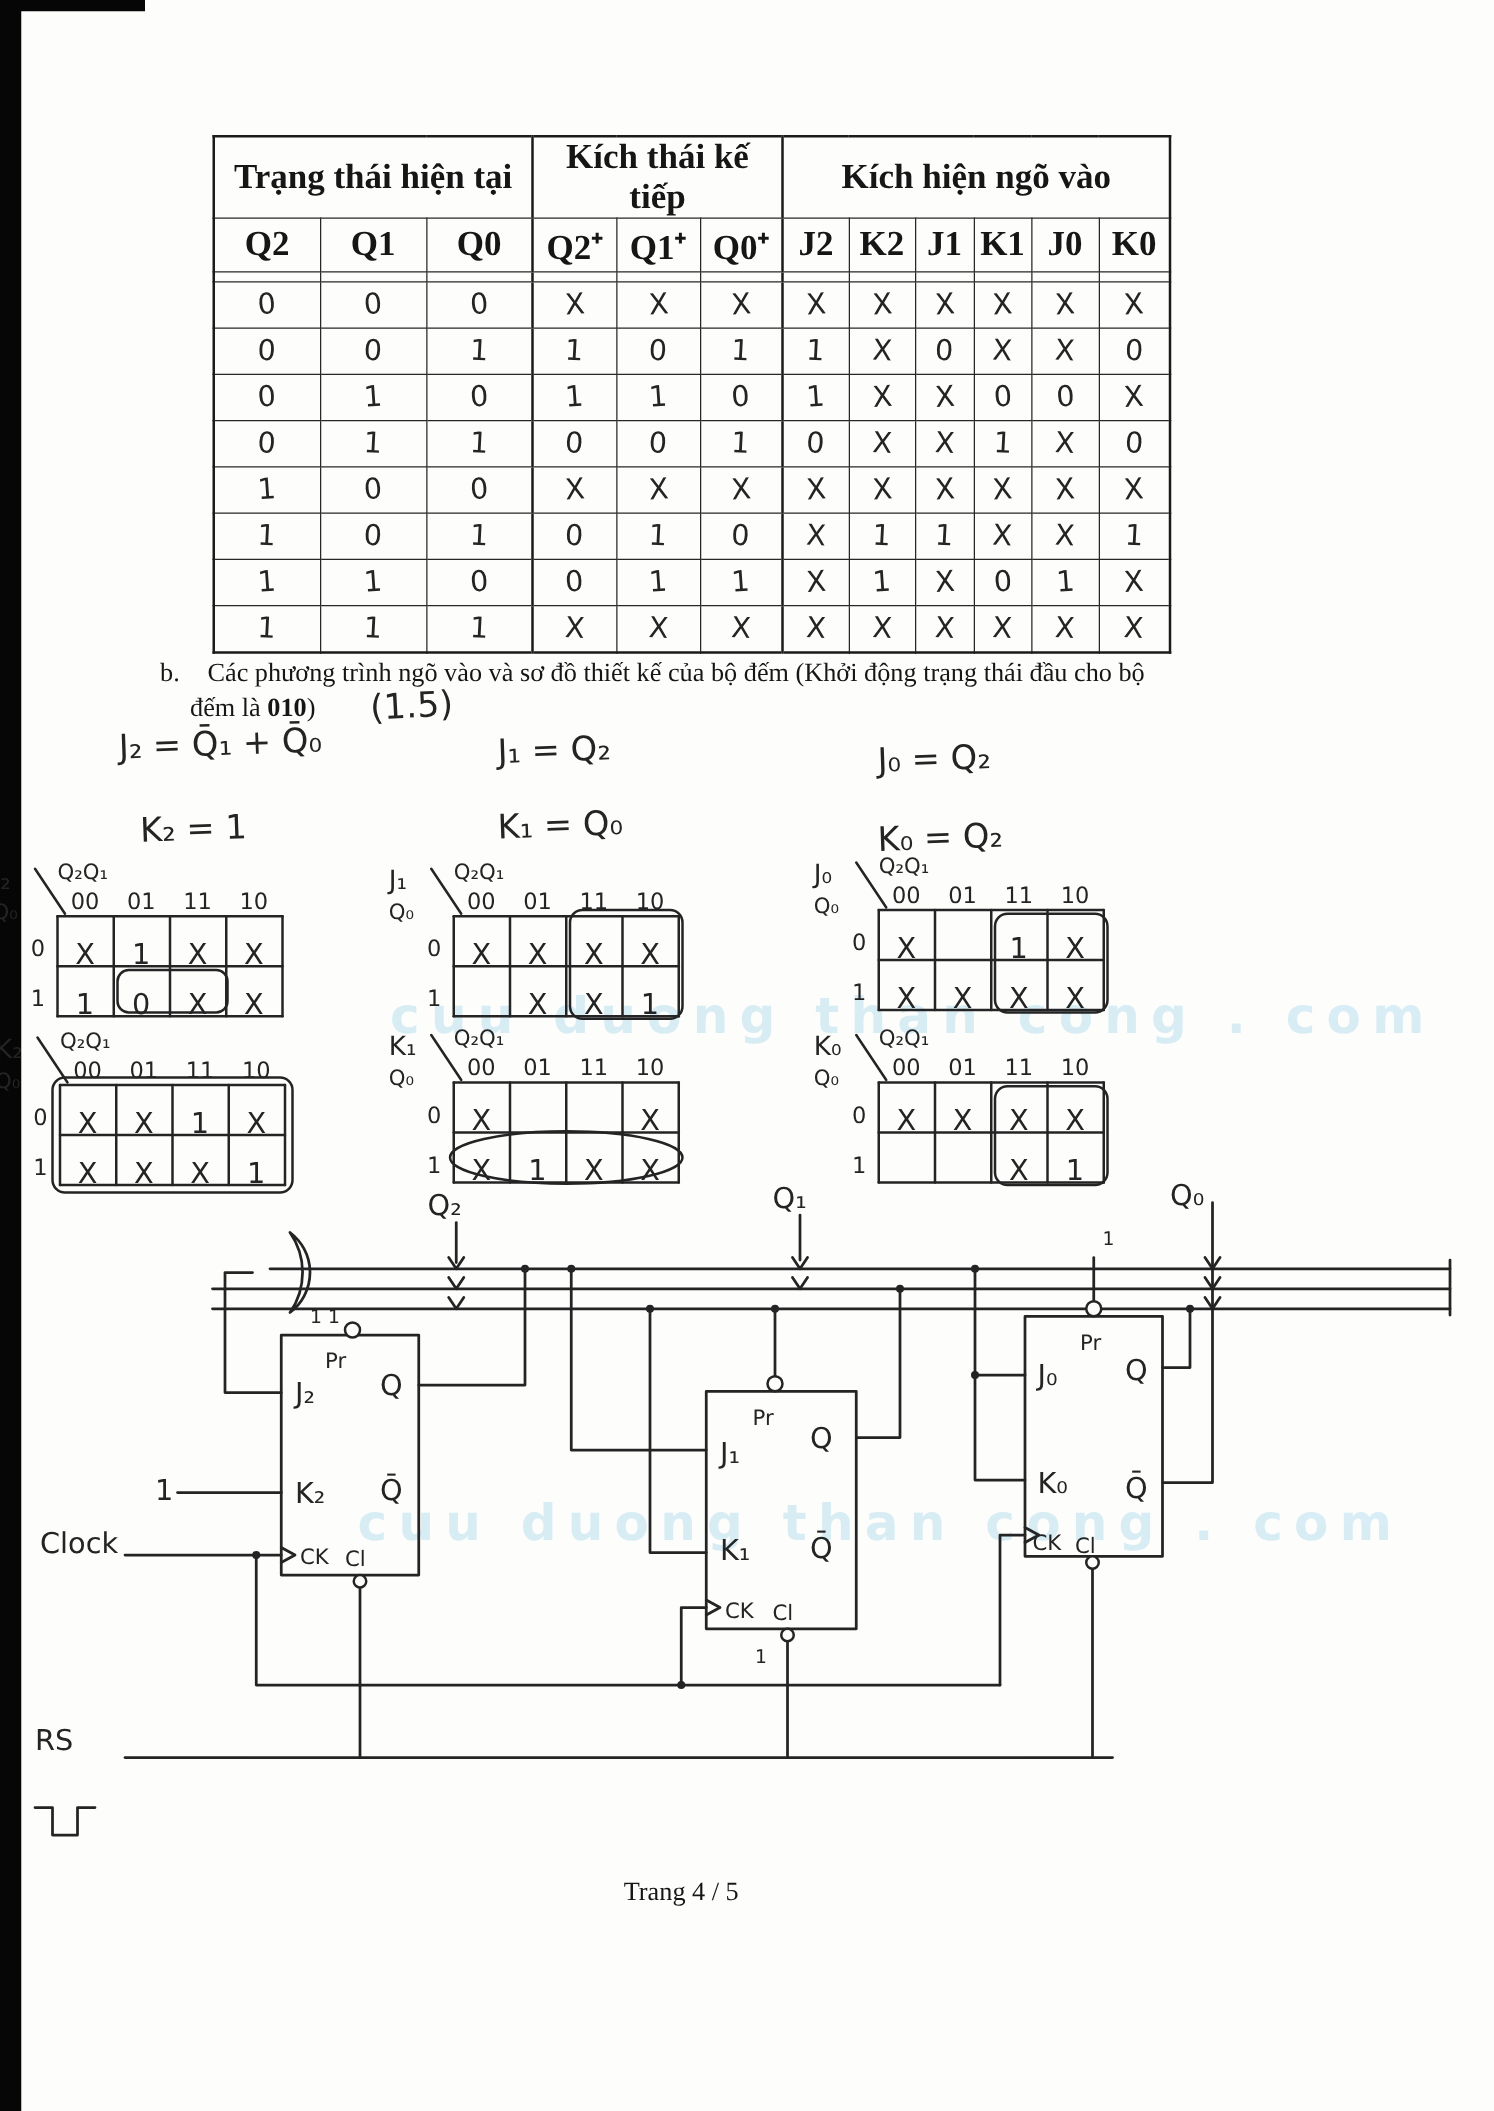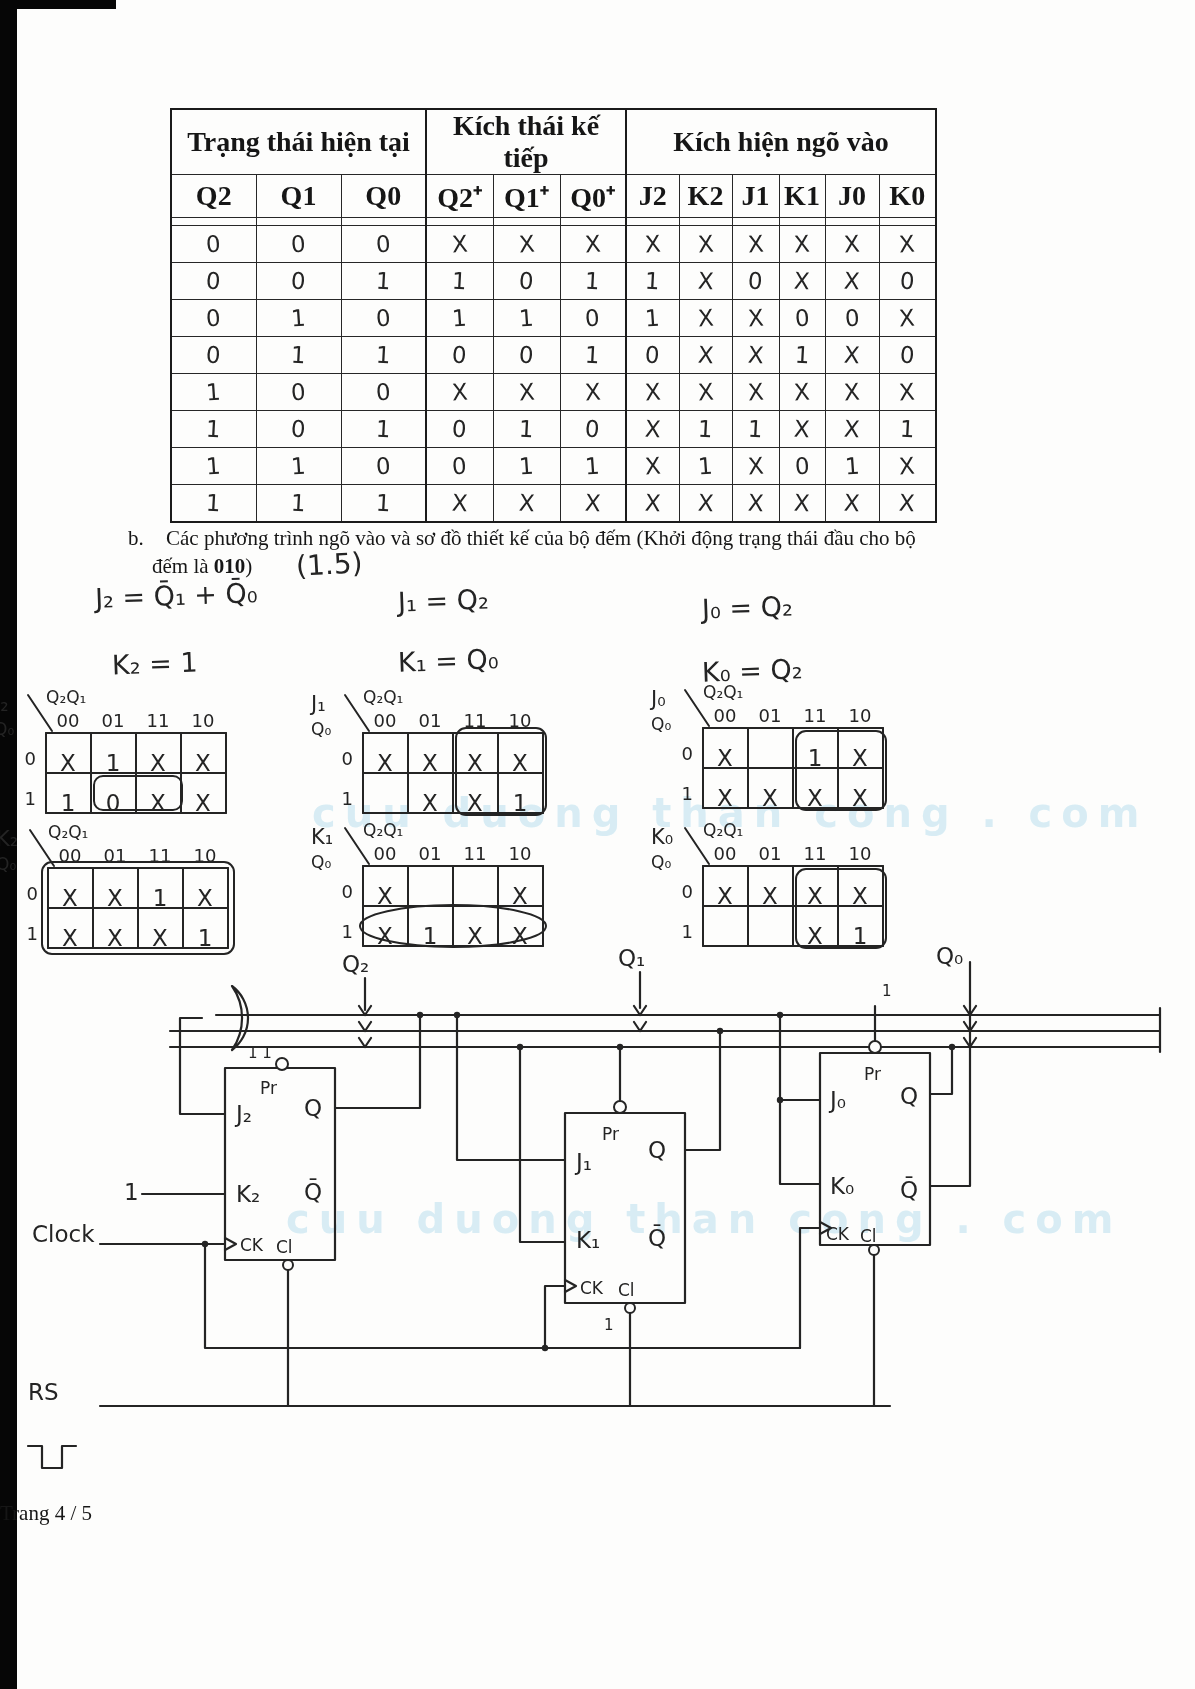--- a/index.html
+++ b/index.html
@@ -48,21 +48,21 @@
   svg.circuit{position:absolute;left:20px;top:948px;overflow:visible;}
   svg.circuit .ink{stroke:#242424;stroke-width:2.2;fill:none;stroke-linecap:round;stroke-linejoin:round;}
   svg.circuit .dot{fill:#242424;stroke:none;}
   svg.circuit .bub{stroke:#242424;stroke-width:2;fill:#fdfdfc;}
   svg.circuit text{fill:#242424;font-family:"DejaVu Sans",sans-serif;font-size:23px;}
   svg.circuit text.small{font-size:17px;}
   svg.circuit text.tiny{font-size:15px;}
 
   .watermark{position:absolute;font-family:"DejaVu Sans",sans-serif;font-size:40px;
              letter-spacing:9px;white-space:nowrap;z-index:0;font-weight:bold;opacity:.8;}
-  .footer{position:absolute;left:0;top:1501px;width:1090px;text-align:left;font-size:21px;}
+  .footer{position:absolute;left:0;top:1501px;width:1090px;text-align:center;font-size:21px;}
 </style>
 </head>
 <body>
 
 <div class="page">
 
   <div class="scan-bar-left"></div>
   <div class="scan-bar-top"></div>
 
   <div class="watermark" style="left: 312px; top: 790px; color: rgb(207, 233, 243);">cuu duong than cong . com</div>

